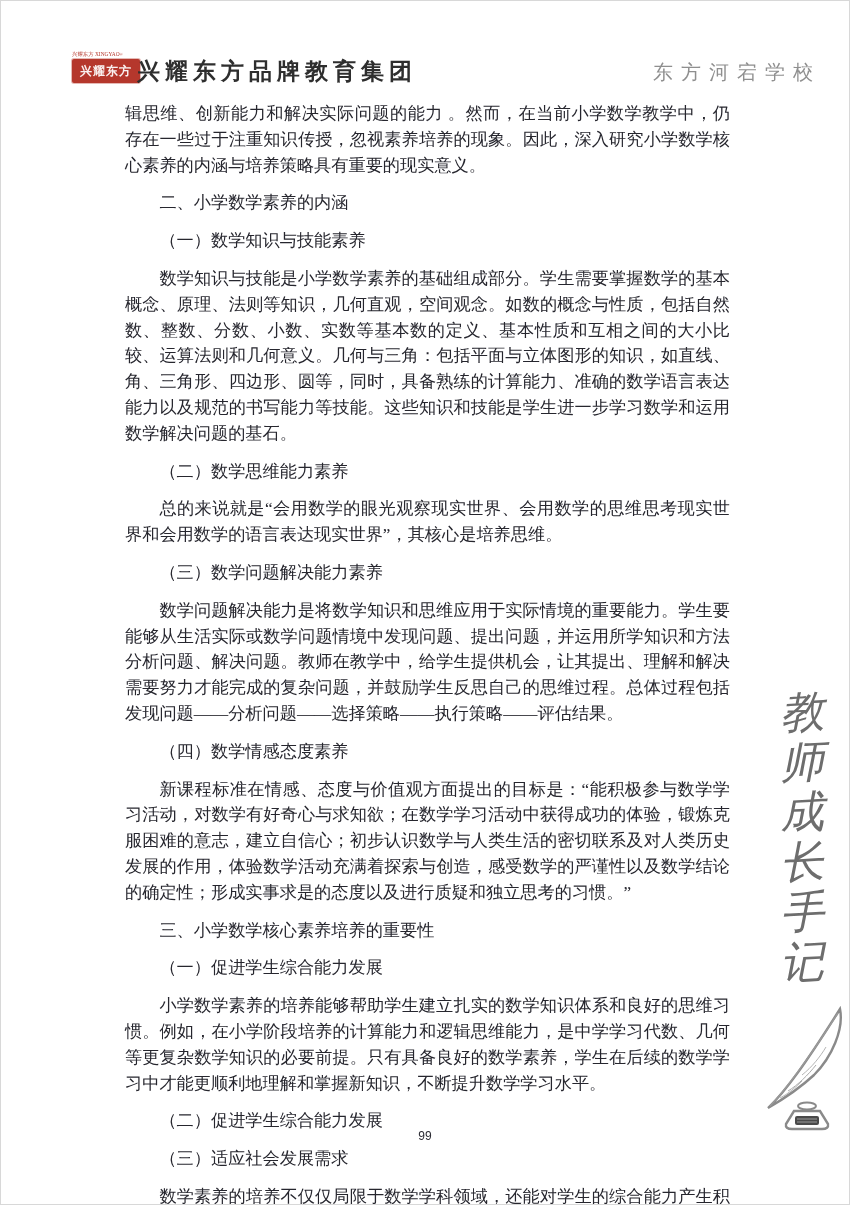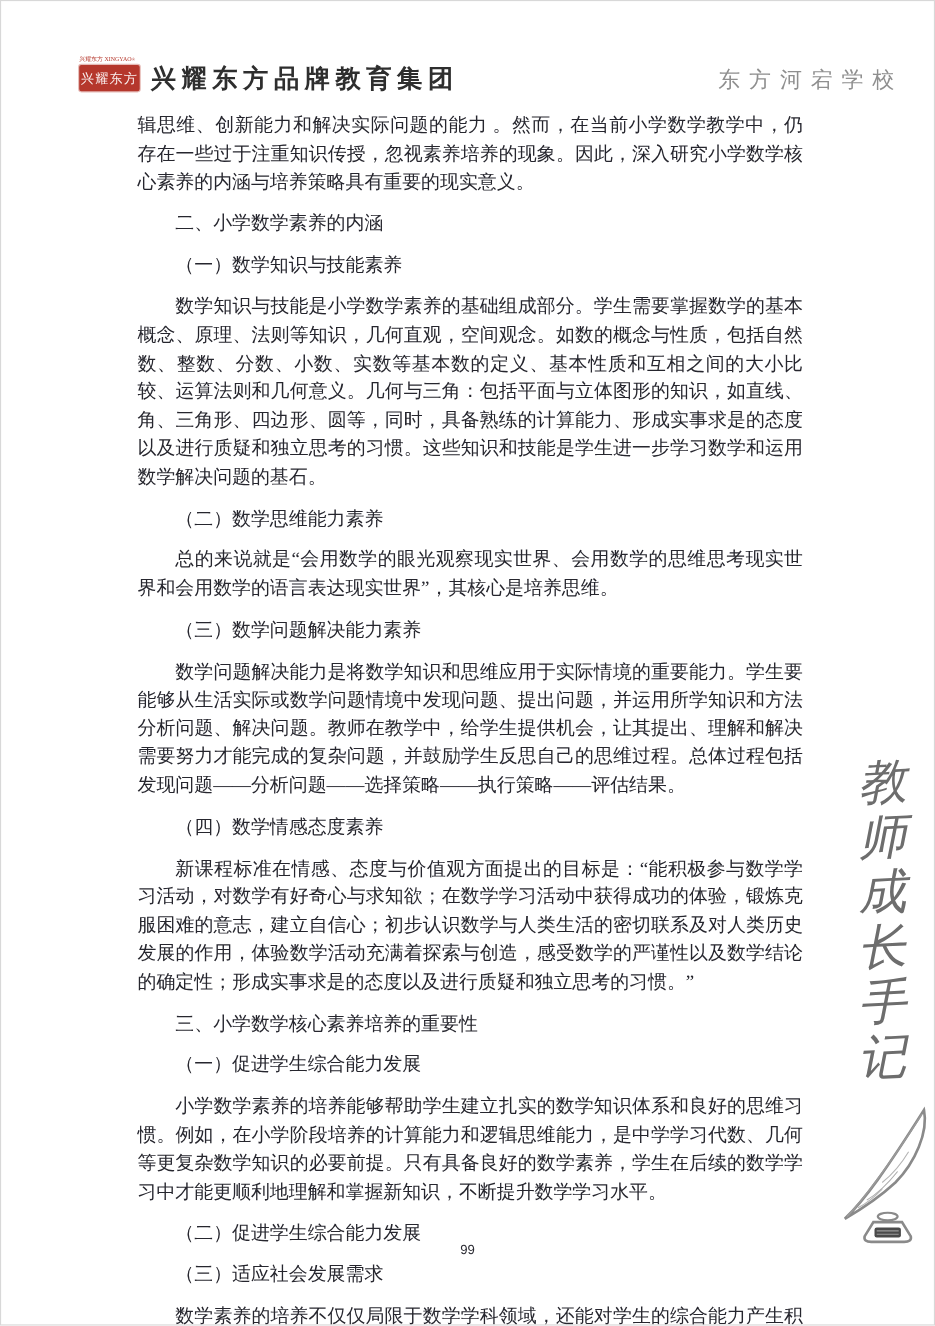--- a/index.html
+++ b/index.html
@@ -16,24 +16,24 @@
   
   .header{position:absolute;top:0;left:0;right:0;height:95px;}
   .logo{position:absolute;left:71px;top:50px;width:57px;height:40px;}
   .logo-top{
     font-size:6px;line-height:7px;color:#b5372c;
     white-space:nowrap;letter-spacing:0px;
     transform:scale(.9);transform-origin:left bottom;
   }
   .logo-reg{font-size:5px;vertical-align:top;color:#b5372c;}
   .logo-seal{
-    margin-top:1px;width:55px;height:24px;
+    margin-top:1px;width:68px;height:24px;
     background:#b5372c;border-radius:2px;
     color:rgba(255,255,255,.93);
-    font-weight:normal;font-size:12px;letter-spacing:1px;
+    font-weight:bold;font-size:12px;letter-spacing:1px;
     display:flex;align-items:center;justify-content:center;
     box-shadow:0 0 0 1px rgba(181,55,44,.35);
   }
   .brand-title{
     position:absolute;left:136px;top:55px;
     font-size:23px;font-weight:bold;color:#2e2e2e;
     letter-spacing:5px;white-space:nowrap;
   }
   .school-name{
     position:absolute;right:28px;top:58px;
@@ -83,21 +83,21 @@
       <div class="logo-seal">兴耀东方</div>
     </div>
     <div class="brand-title">兴耀东方品牌教育集团</div>
     <div class="school-name">东方河宕学校</div>
   </div>
 
   <div class="doc-body">
       <p class="para continuation">辑思维、创新能力和解决实际问题的能力 。然而，在当前小学数学教学中，仍存在一些过于注重知识传授，忽视素养培养的现象。因此，深入研究小学数学核心素养的内涵与培养策略具有重要的现实意义。</p>
       <p class="para heading">二、小学数学素养的内涵</p>
       <p class="para subheading">（一）数学知识与技能素养</p>
-      <p class="para body">数学知识与技能是小学数学素养的基础组成部分。学生需要掌握数学的基本概念、原理、法则等知识，几何直观，空间观念。如数的概念与性质，包括自然数、整数、分数、小数、实数等基本数的定义、基本性质和互相之间的大小比较、运算法则和几何意义。几何与三角：包括平面与立体图形的知识，如直线、角、三角形、四边形、圆等，同时，具备熟练的计算能力、形成实事求是的态度以及进行质疑和独立思考的习惯。这些知识和技能是学生进一步学习数学和运用数学解决问题的基石。</p>
+      <p class="para body">数学知识与技能是小学数学素养的基础组成部分。学生需要掌握数学的基本概念、原理、法则等知识，几何直观，空间观念。如数的概念与性质，包括自然数、整数、分数、小数、实数等基本数的定义、基本性质和互相之间的大小比较、运算法则和几何意义。几何与三角：包括平面与立体图形的知识，如直线、角、三角形、四边形、圆等，同时，具备熟练的计算能力、准确的数学语言表达能力以及规范的书写能力等技能。这些知识和技能是学生进一步学习数学和运用数学解决问题的基石。</p>
       <p class="para subheading">（二）数学思维能力素养</p>
       <p class="para body">总的来说就是“会用数学的眼光观察现实世界、会用数学的思维思考现实世界和会用数学的语言表达现实世界”，其核心是培养思维。</p>
       <p class="para subheading">（三）数学问题解决能力素养</p>
       <p class="para body">数学问题解决能力是将数学知识和思维应用于实际情境的重要能力。学生要能够从生活实际或数学问题情境中发现问题、提出问题，并运用所学知识和方法分析问题、解决问题。教师在教学中，给学生提供机会，让其提出、理解和解决需要努力才能完成的复杂问题，并鼓励学生反思自己的思维过程。总体过程包括发现问题——分析问题——选择策略——执行策略——评估结果。</p>
       <p class="para subheading">（四）数学情感态度素养</p>
       <p class="para body">新课程标准在情感、态度与价值观方面提出的目标是：“能积极参与数学学习活动，对数学有好奇心与求知欲；在数学学习活动中获得成功的体验，锻炼克服困难的意志，建立自信心；初步认识数学与人类生活的密切联系及对人类历史发展的作用，体验数学活动充满着探索与创造，感受数学的严谨性以及数学结论的确定性；形成实事求是的态度以及进行质疑和独立思考的习惯。”</p>
       <p class="para heading">三、小学数学核心素养培养的重要性</p>
       <p class="para subheading">（一）促进学生综合能力发展</p>
       <p class="para body">小学数学素养的培养能够帮助学生建立扎实的数学知识体系和良好的思维习惯。例如，在小学阶段培养的计算能力和逻辑思维能力，是中学学习代数、几何等更复杂数学知识的必要前提。只有具备良好的数学素养，学生在后续的数学学习中才能更顺利地理解和掌握新知识，不断提升数学学习水平。</p>
       <p class="para subheading">（二）促进学生综合能力发展</p>

